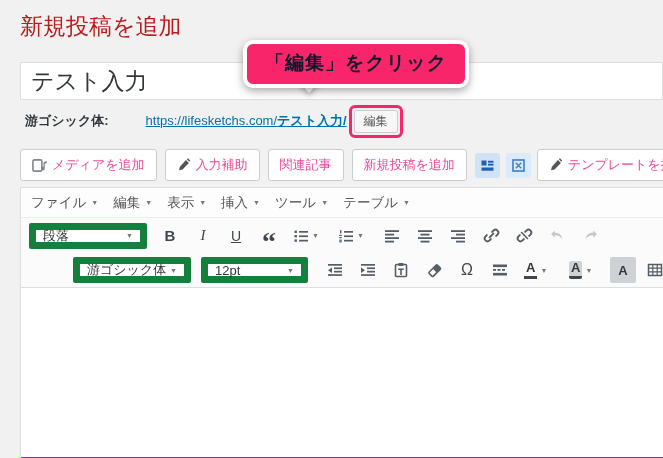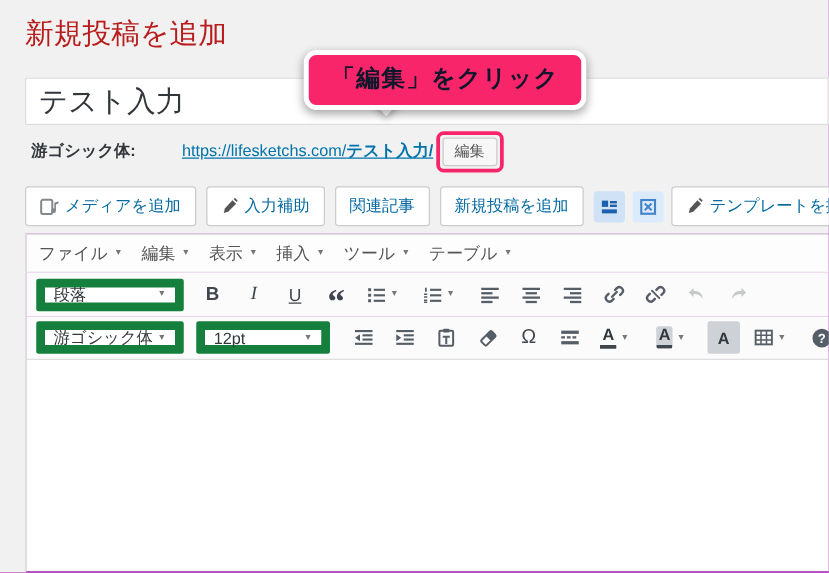--- a/index.html
+++ b/index.html
@@ -63,21 +63,21 @@
   }
 
   
   .media-row {
     position:absolute; left:20px; top:149px; display:flex; align-items:center;
   }
   .wp-button {
     display:flex; align-items:center; gap:5px;
     height:32px; padding:11px 11px; margin-right:8px;
     background:#fff; border:1px solid #ccc; border-radius:3px;
-    font-size:13px; color:#0369a1; cursor:pointer; white-space:nowrap;
+    font-size:13px; color:#ec4899; cursor:pointer; white-space:nowrap;
     font-family:inherit;
   }
   .wp-button svg { display:block; }
   .qt-icon {
     width:25px; height:25px; margin-right:6px; border:0; border-radius:3px;
     display:flex; align-items:center; justify-content:center; cursor:pointer;
   }
   .qt-icon.dark { background:#cfe2f6; }
   .qt-icon.light { background:#dcebfb; }
 
@@ -101,21 +101,21 @@
     background:#fbfbfb;
   }
   .toolbar.second { border-bottom:1px solid #dedede; }
   .mce-select {
     height:26px; background:#fff; border:7px solid #15803d; border-radius:2px;
     display:flex; align-items:center; justify-content:space-between;
     padding:0 7px; font-size:13px; color:#32373c; cursor:pointer;
     margin-right:10px; flex:none;
   }
   .sel-paragraph { width:118px; }
-  .sel-font { width:118px; }
+  .sel-font { width:118px;margin-left:44px; }
   .sel-size { width:107px; margin-right:14px; }
 
   .tbtn {
     width:26px; height:26px; margin-right:7px; flex:none;
     display:flex; align-items:center; justify-content:center;
     background:transparent; border:0; border-radius:2px;
     color:#555d66; cursor:pointer; font-family:inherit;
   }
   .tbtn.disabled { color:#c6c8ca; cursor:default; }
   .tbtn.pressed { background:#ced1d6; }

